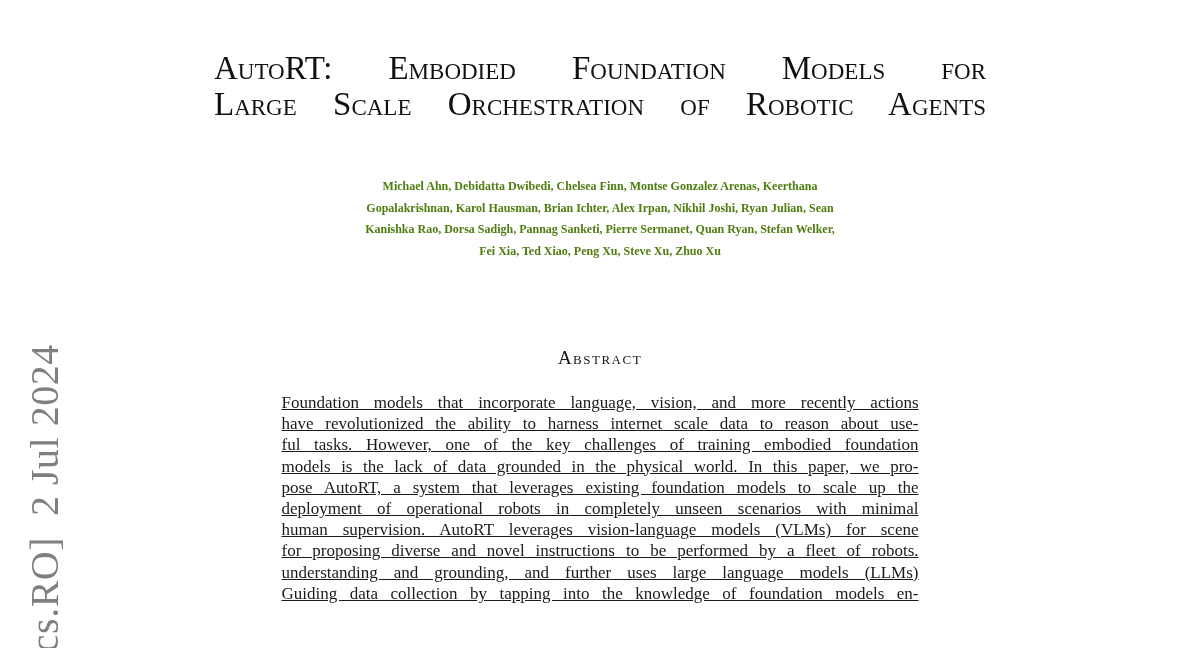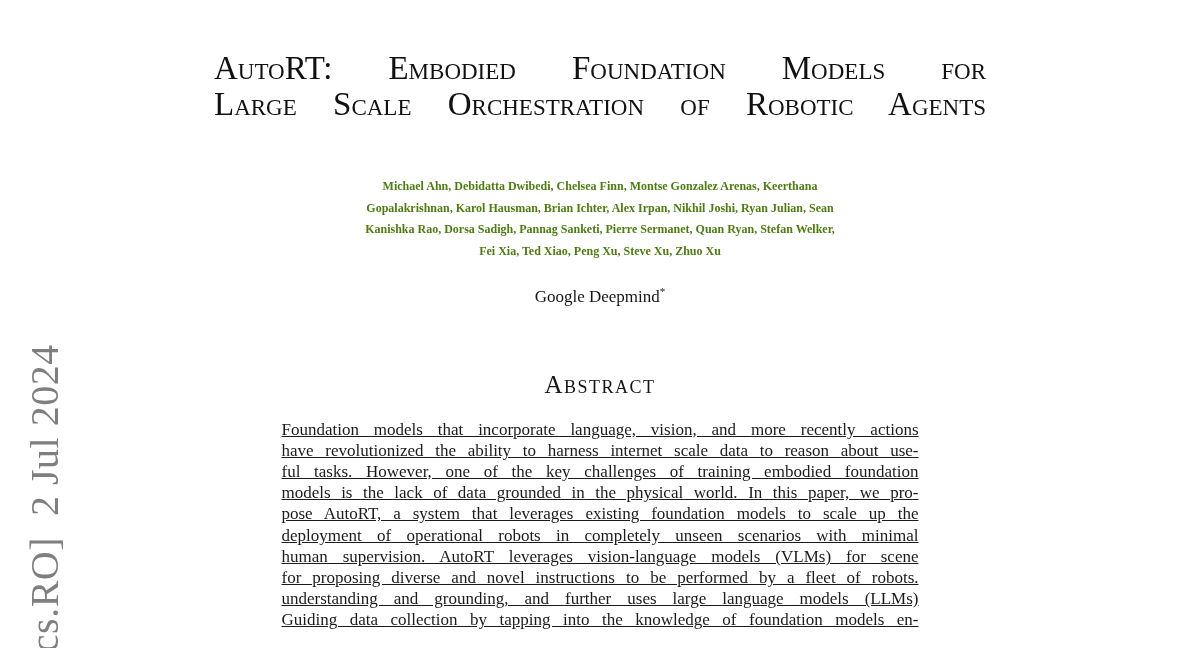--- a/index.html
+++ b/index.html
@@ -63,24 +63,24 @@
     margin-top: 19px;
     text-align: center;
     font-size: 17px;
     line-height: 21px;
   }
   .affiliation .sup {
     vertical-align: super;
     font-size: 11px;
   }
   .abstract-heading {
-    margin-top: 66px;
+    margin-top: 84px;
     text-align: center;
     font-variant: small-caps;
-    font-size: 25px;
+    font-size: 19px;
     line-height: 23px;
     letter-spacing: 1.5px;
     color: #161616;
   }
   .abstract-body {
     margin: 23px auto 0 auto;
     width: 637px;
   }
   .abs-line {
     font-size: 17px;
@@ -104,23 +104,20 @@
       <div class="title-line">Large Scale Orchestration of Robotic Agents</div>
     </div>
 
   <div class="authors-block">
       <div class="author-line">Michael Ahn, Debidatta Dwibedi, Chelsea Finn, Montse Gonzalez Arenas, Keerthana</div>
       <div class="author-line">Gopalakrishnan, Karol Hausman, Brian Ichter, Alex Irpan, Nikhil Joshi, Ryan Julian, Sean</div>
       <div class="author-line">Kanishka Rao, Dorsa Sadigh, Pannag Sanketi, Pierre Sermanet, Quan Ryan, Stefan Welker,</div>
       <div class="author-line">Fei Xia, Ted Xiao, Peng Xu, Steve Xu, Zhuo Xu</div>
     </div>
 
-  <div class="affiliation">
-    <span>Google Deepmind</span><span class="sup">*</span>
-  </div>
 
   <div class="abstract-heading">Abstract</div>
 
   <div class="abstract-body">
       <div class="abs-line">Foundation models that incorporate language, vision, and more recently actions</div>
       <div class="abs-line">have revolutionized the ability to harness internet scale data to reason about use-</div>
       <div class="abs-line">ful tasks. However, one of the key challenges of training embodied foundation</div>
       <div class="abs-line">models is the lack of data grounded in the physical world. In this paper, we pro-</div>
       <div class="abs-line">pose AutoRT, a system that leverages existing foundation models to scale up the</div>
       <div class="abs-line">deployment of operational robots in completely unseen scenarios with minimal</div>

